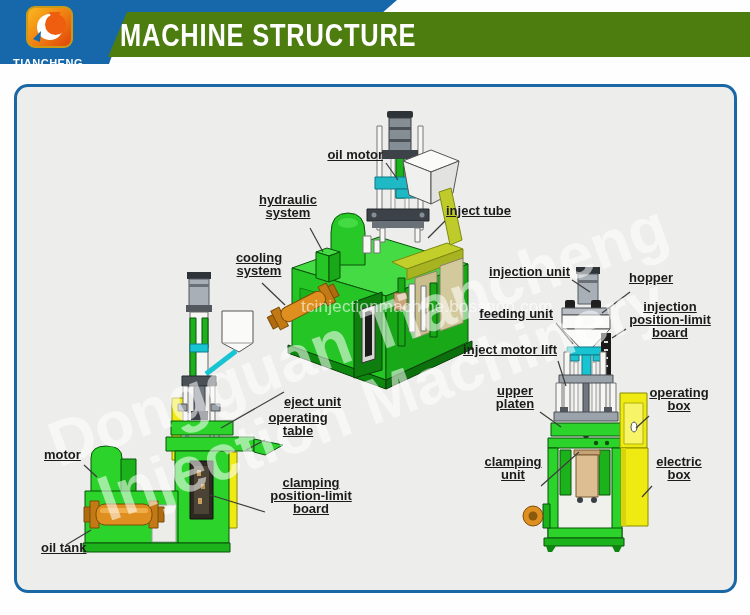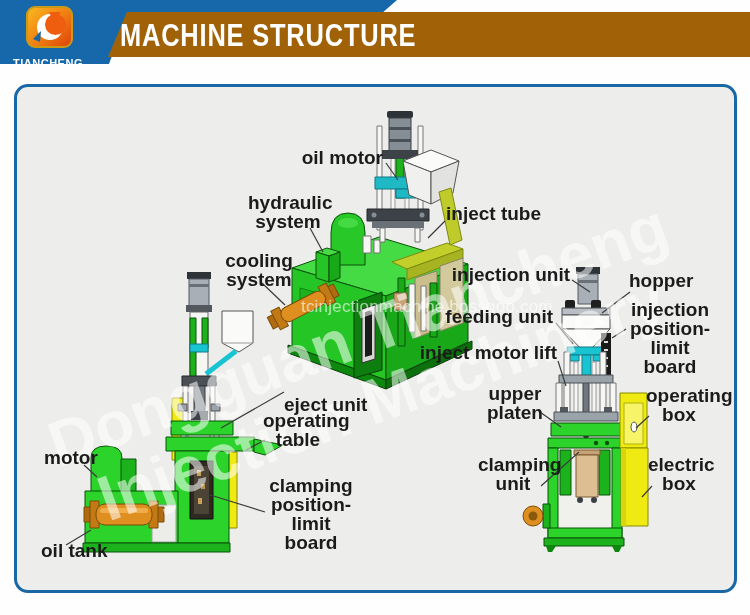--- a/index.html
+++ b/index.html
@@ -3,21 +3,21 @@
 <meta charset="utf-8">
 <style>
   html,body{margin:0;padding:0;background:#fff;}
   .page{position:relative;width:750px;height:615px;background:#FEFEFE;overflow:hidden;
         font-family:"Liberation Sans",sans-serif;}
 
   
   .hdr-blue{position:absolute;left:0;top:0;width:402px;height:64px;background:#1768AA;
             clip-path:polygon(0 0,397px 0,381px 14px,127px 14px,109px 64px,0 64px);
             filter:drop-shadow(2px 2px 2px rgba(0,0,0,.35));}
-  .hdr-band{position:absolute;left:108px;top:12px;width:642px;height:45px;background:#a16207;
+  .hdr-band{position:absolute;left:108px;top:12px;width:642px;height:45px;background:#4d7c0f;
             clip-path:polygon(19px 0,100% 0,100% 100%,0 100%);
             filter:drop-shadow(2px 3px 2px rgba(0,0,0,.3));}
   .hdr-title{position:absolute;left:12px;top:6px;color:#fff;font-size:31px;font-weight:bold;
              letter-spacing:1px;transform:scaleX(.82);transform-origin:left center;white-space:nowrap;}
   .logo{position:absolute;left:26px;top:6px;width:47px;height:42px;border:2px solid #C89A18;border-radius:9px;
         background:linear-gradient(135deg,#F9B81E,#EF7D12 55%,#E04209);box-sizing:border-box;overflow:hidden;}
   .brand{position:absolute;left:10px;top:49px;width:76px;text-align:center;color:#fff;font-weight:bold;
          font-size:11px;letter-spacing:.5px;margin-top:8px;}
 
   
@@ -27,22 +27,22 @@
   svg.overlay{position:absolute;left:0;top:0;z-index:2;pointer-events:none;}
 
   
   .wm-big{position:absolute;left:-45px;top:300px;width:830px;z-index:3;transform:rotate(-20deg);
           text-align:center;color:rgba(255,255,255,.55);font-weight:bold;font-size:64px;line-height:1.06;
           white-space:nowrap;pointer-events:none;}
   .wm-url{position:absolute;left:257px;top:297px;z-index:3;color:rgba(255,255,255,.62);font-size:17px;
           letter-spacing:.2px;pointer-events:none;margin-left:44px;}
 
   
-  .lbl{position:absolute;z-index:4;color:#1B1B1B;font-size:19px;font-weight:600;line-height:1.0;
-       white-space:pre-line;}
+  .lbl{position:absolute;z-index:4;color:#1B1B1B;font-size:13px;font-weight:600;line-height:1.0;
+       white-space:pre-line;text-decoration:underline;}
   .tc{text-align:center;}
   .tr{text-align:right;}
 </style>
 </head>
 <body>
 
 <div class="page">
 
   <div class="hdr-blue"></div>
   <div class="hdr-band">

